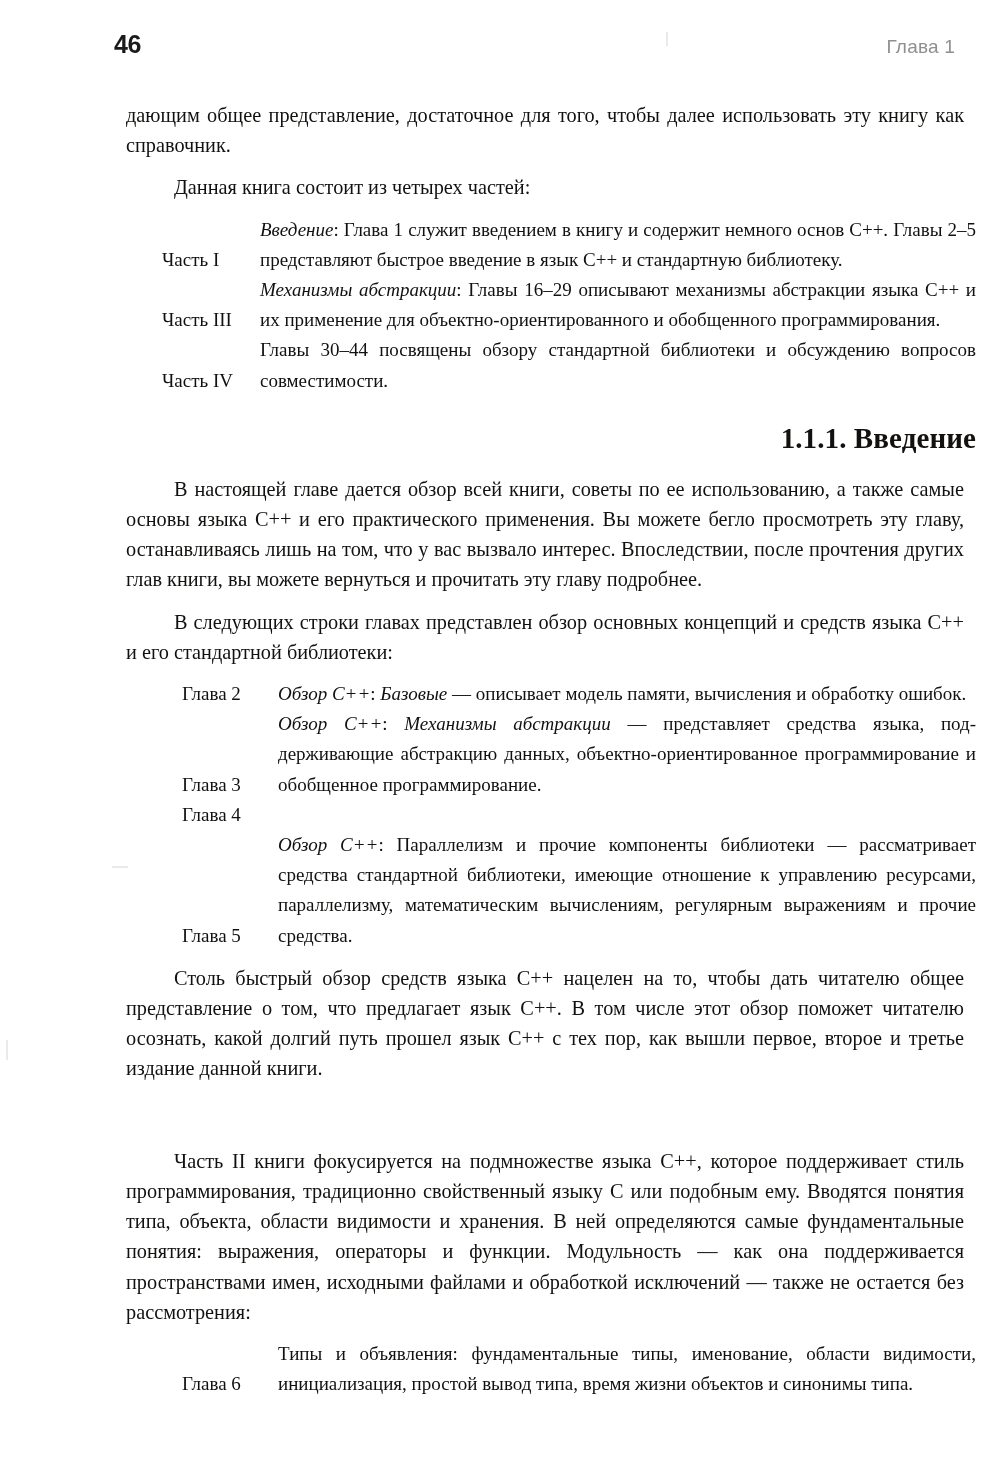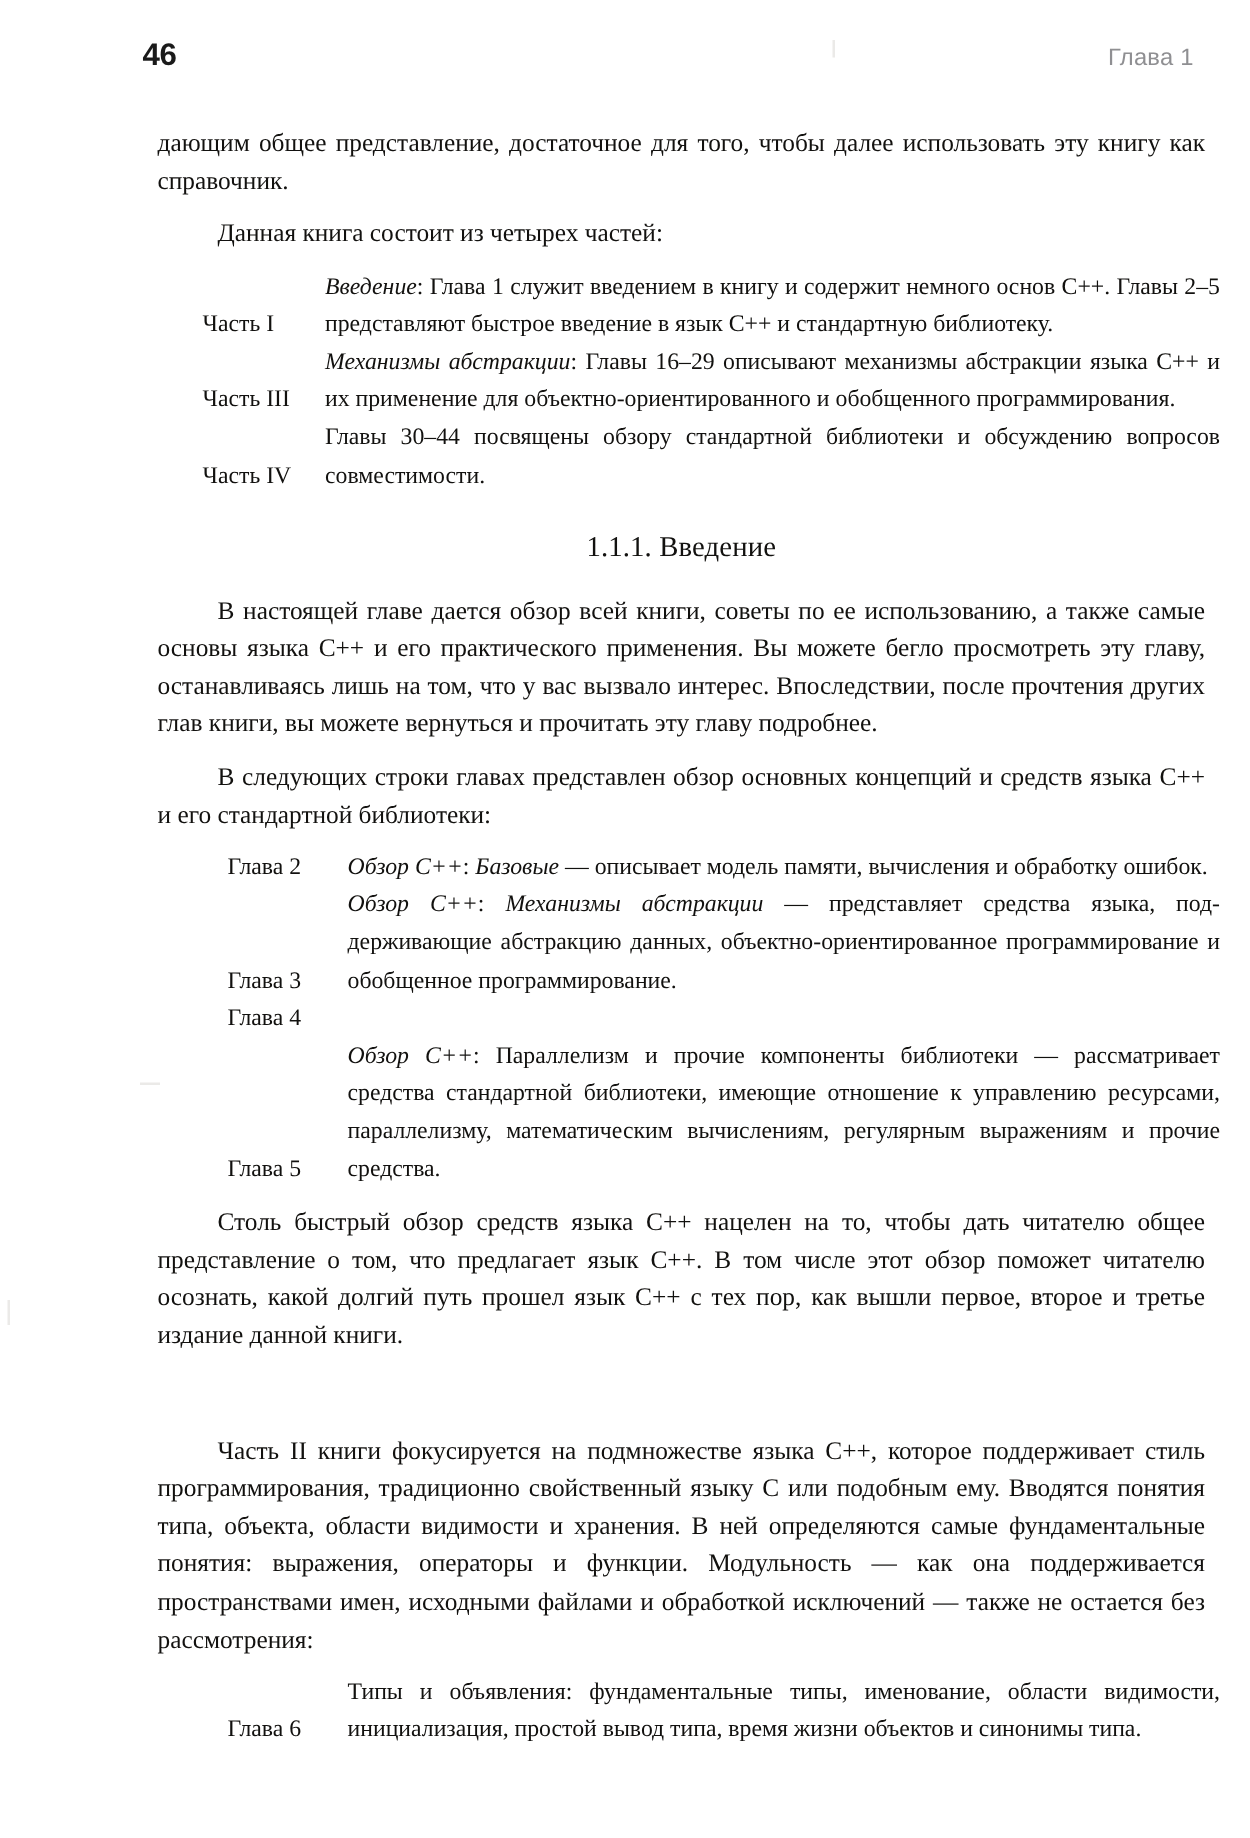--- a/index.html
+++ b/index.html
@@ -58,25 +58,25 @@
     line-height: 30.2px;
     text-align: justify;
     text-justify: inter-word;
     hyphens: manual;
     -webkit-hyphens: manual;
   }
   p.para.indent { text-indent: 48px; }
 
   h2.section-head {
     margin: 0;
-    font-size: 23px;
-    font-weight: 400;
+    font-size: 29px;
+    font-weight: 700;
     line-height: 28px;
     letter-spacing: 0.1px;
-    text-align: center;
+    text-align: right;
   }
 
   .gap-before-head { height: 28px; }
   .gap-after-head  { height: 10px; }
 
   
   ul.deflist {
     list-style: none;
     margin: 0;
     padding: 0;

